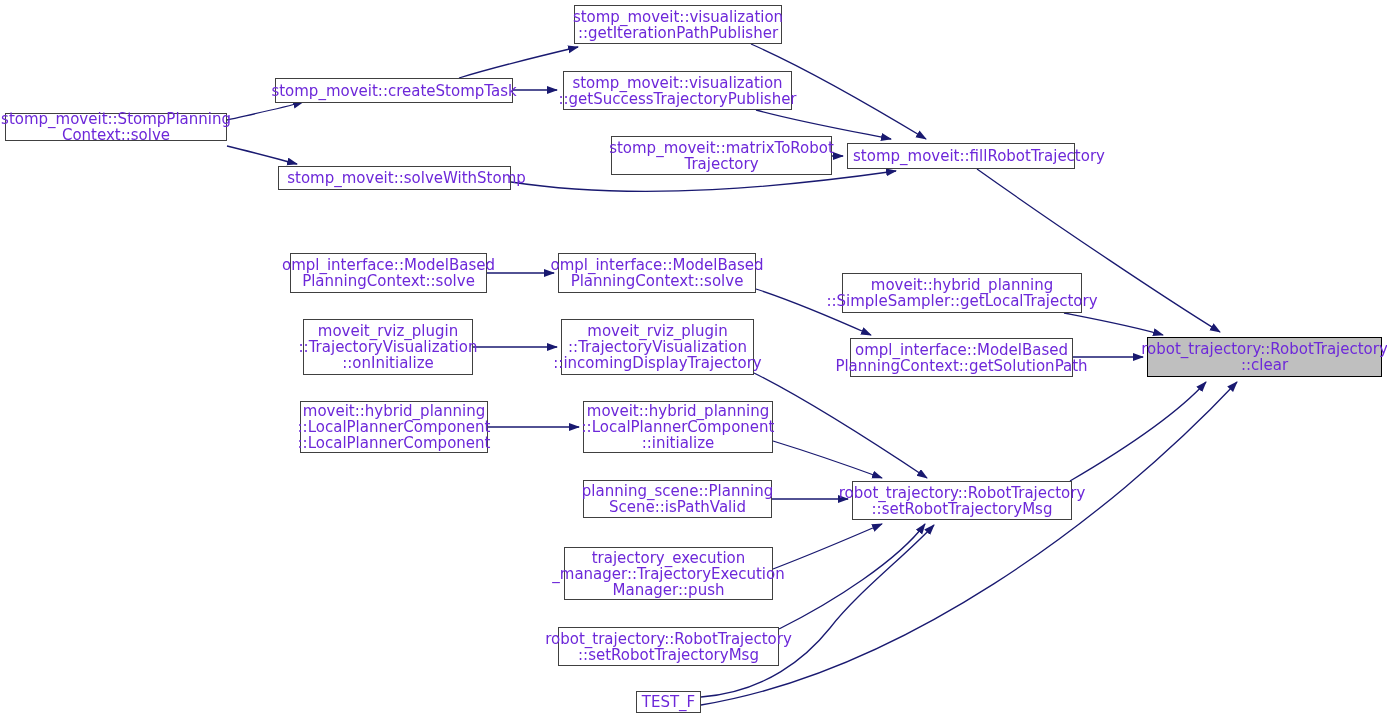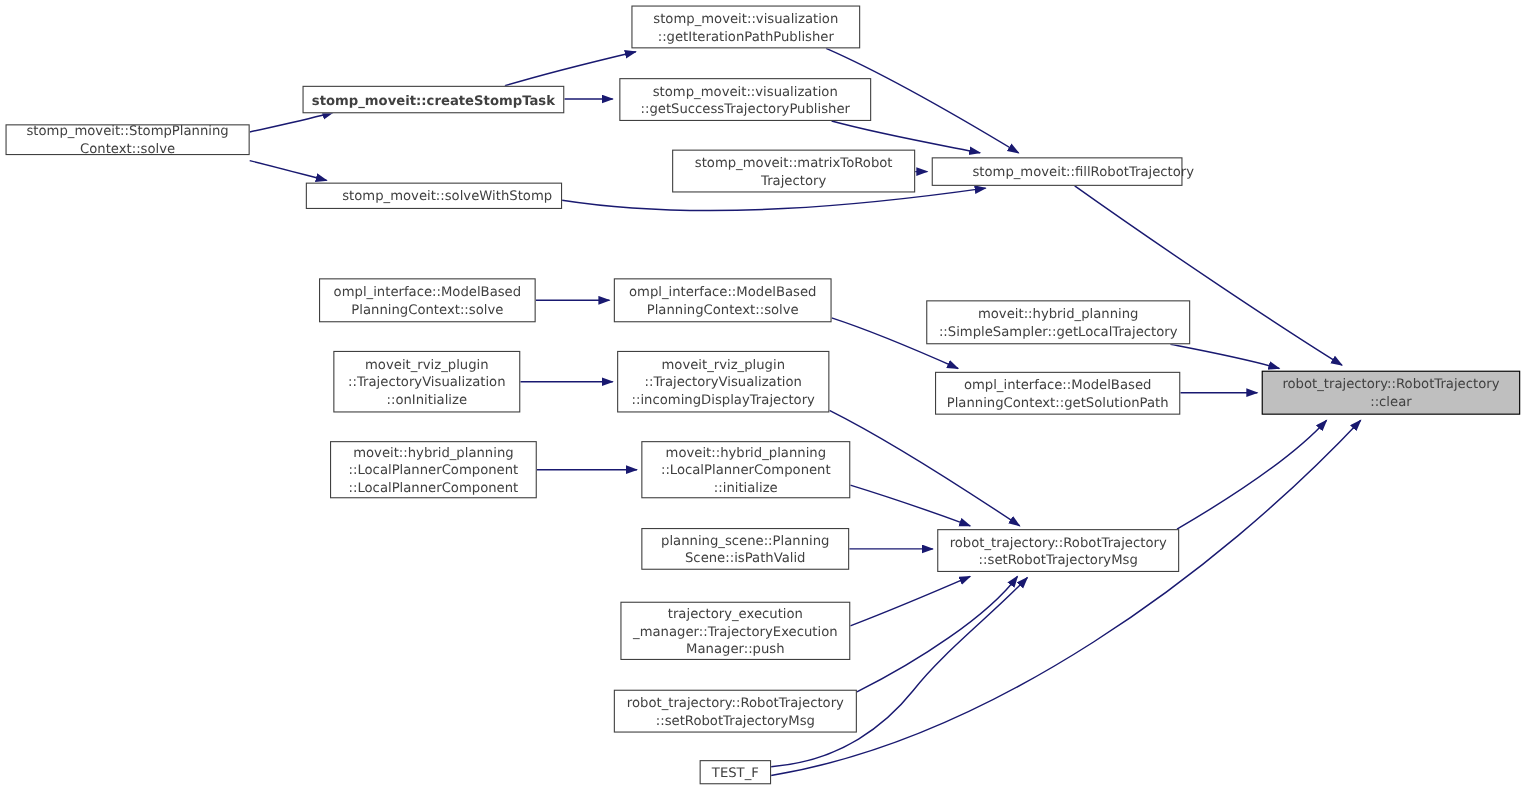--- a/index.html
+++ b/index.html
@@ -22,25 +22,26 @@
     width: 1387px;
     height: 725px;
   }
   .node {
     position: absolute;
     box-sizing: border-box;
     background: #ffffff;
     border: 1px solid #404040;
     display: flex;
     flex-direction: column;
+    align-items: center;
     justify-content: center;
     text-align: center;
-    font-size: 12px;
+    font-size: 15px;
     line-height: 16px;
-    color: #404040;
+    color: #6d28d9;
     white-space: nowrap;
     cursor: pointer;
   }
   .node.highlighted {
     background: #bfbfbf;
     border: 1.5px solid #000000;
   }
   .edge {
     fill: none;
     stroke-width: 1.3px;
@@ -80,21 +81,21 @@
         <path d="M1070,481 C1118,453 1175,416 1206,382" class="edge" stroke="#191970" marker-end="url(#arrowhead)"></path>
         <path d="M1064,313 C1100,320 1132,326 1163,335" class="edge" stroke="#191970" marker-end="url(#arrowhead)"></path>
         <path d="M1073,357 L1143,357" class="edge" stroke="#191970" marker-end="url(#arrowhead)"></path>
       </g>
   </svg>
   <div id="nodes">
       <div class="node" style="left: 5px; top: 113px; width: 222px; height: 28px;">
         <span>stomp_moveit::StompPlanning</span>
         <span>Context::solve</span>
       </div>
-      <div class="node" style="left: 275px; top: 78px; width: 238px; height: 25px; font-weight: bold;">
+      <div class="node" style="left: 275px; top: 78px; width: 238px; height: 25px;">
         <span>stomp_moveit::createStompTask</span>
       </div>
       <div class="node" style="left: 278px; top: 166px; width: 233px; height: 24px; padding-left: 24px;">
         <span>stomp_moveit::solveWithStomp</span>
       </div>
       <div class="node" style="left: 574px; top: 5px; width: 208px; height: 39px;">
         <span>stomp_moveit::visualization</span>
         <span>::getIterationPathPublisher</span>
       </div>
       <div class="node" style="left: 563px; top: 71px; width: 229px; height: 39px;">

